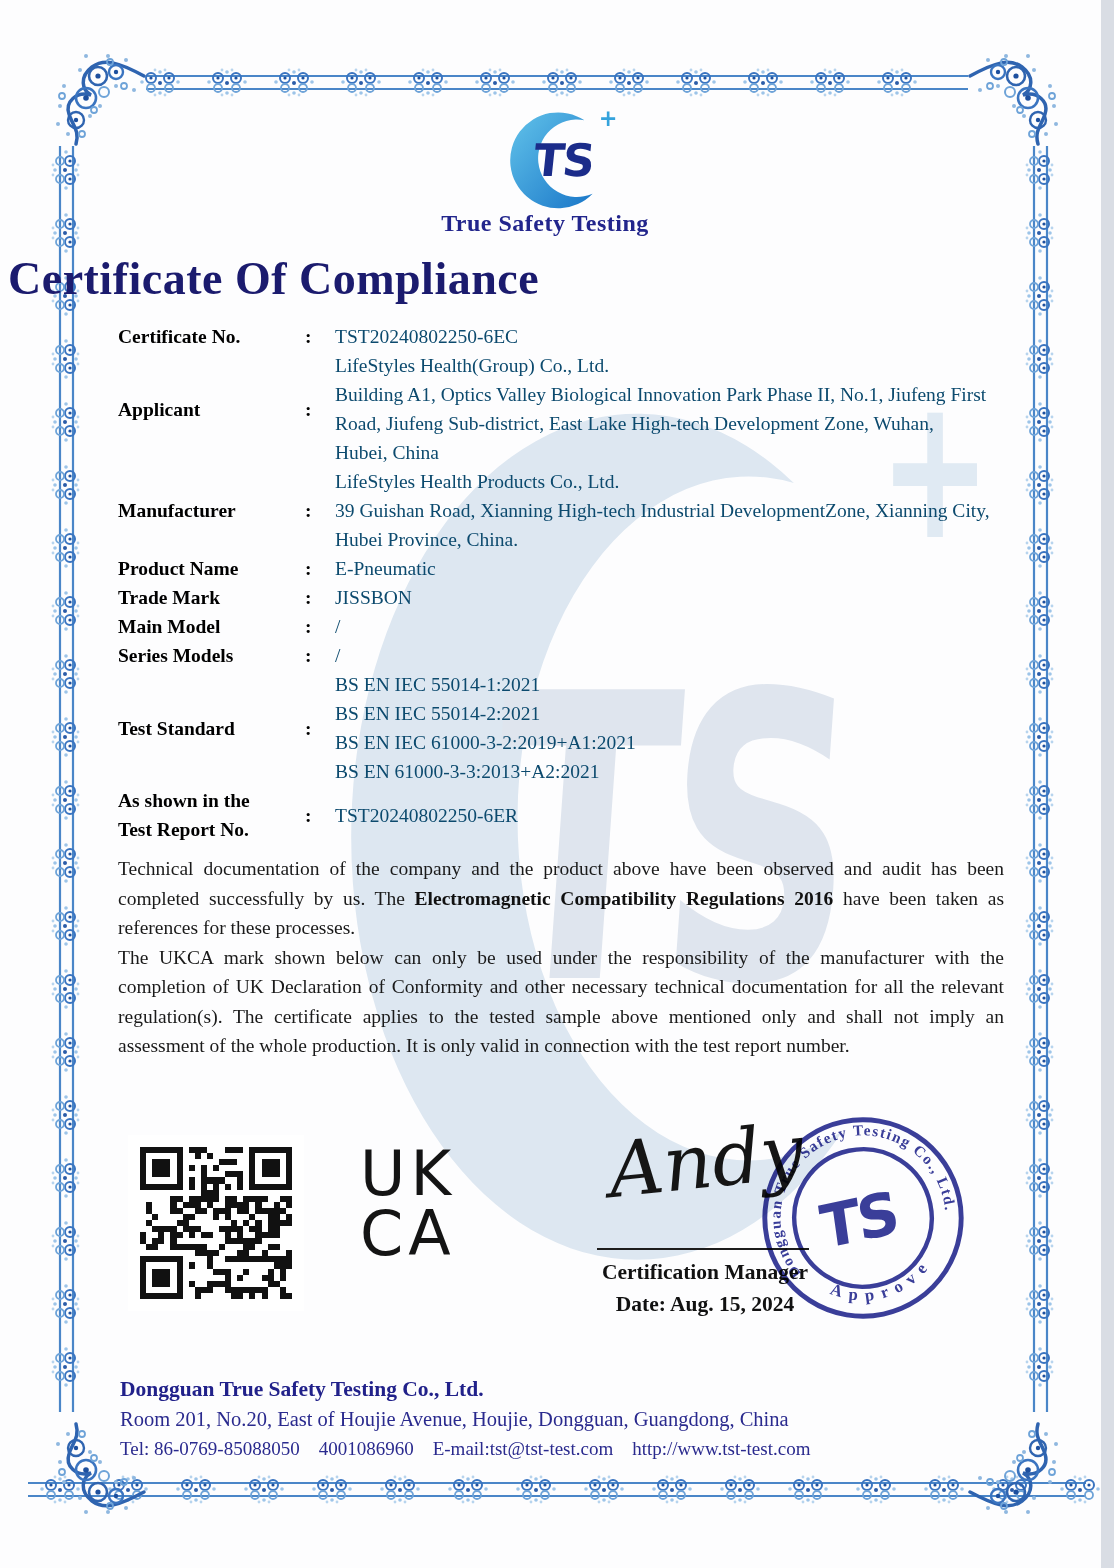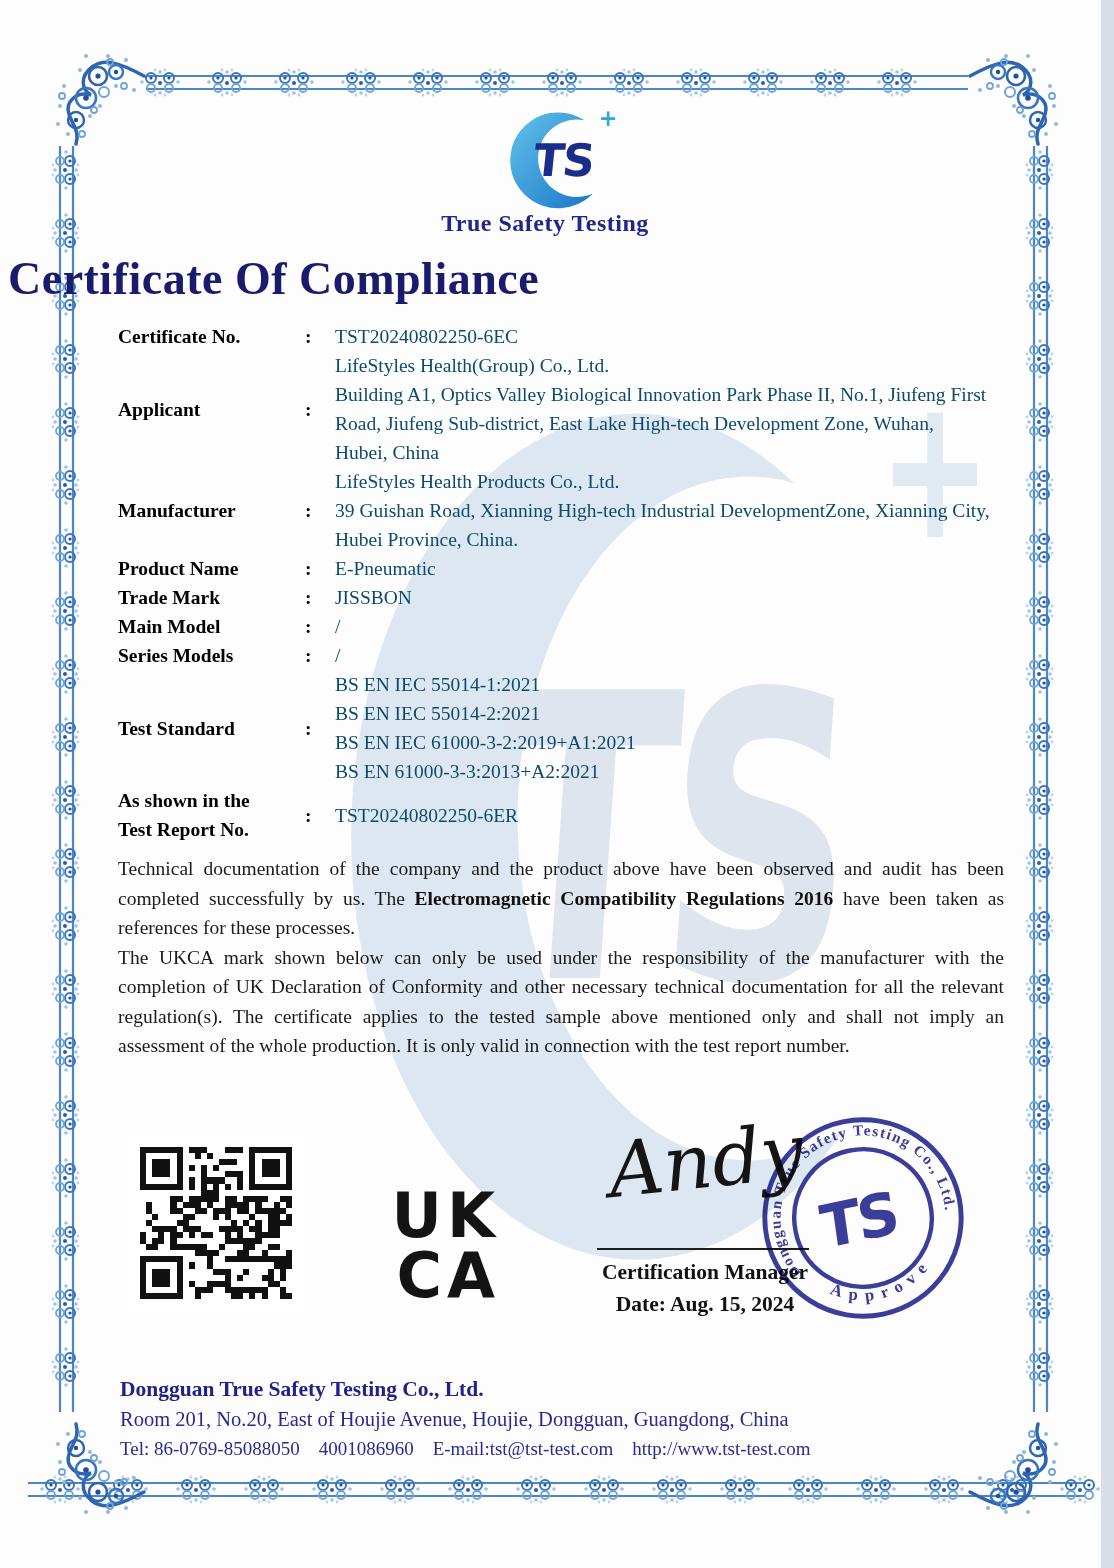--- a/index.html
+++ b/index.html
@@ -23,23 +23,23 @@
   .flabel{width:187px;font-weight:bold;color:#000;font-size:19.5px;line-height:29px;flex:0 0 187px;}
   .fcolon{width:30px;font-weight:bold;color:#000;font-size:19.5px;line-height:29px;flex:0 0 30px;}
   .fval{flex:1;font-size:19.5px;line-height:29px;color:#0c4a6e;}
   .fval div{min-height:29px;}
   
   .paras{margin-top:10px;}
   .paras p{margin:0;font-size:19.5px;line-height:29.5px;text-align:justify;color:#1a1a1a;}
   .paras b{font-weight:bold;color:#111;margin-top:48px;}
   
   .qr{position:absolute;left:128px;top:1132px;width:176px;height:182px;z-index:3;}
-  .ukca{position:absolute;left:360px;top:1186px;width:140px;z-index:3;
-    font-family:"DejaVu Sans",sans-serif;font-weight:700;color:#141414;
-    font-size:62px;line-height:60px;letter-spacing:5px;text-align:right;}
+  .ukca{position:absolute;left:360px;top:1144px;width:140px;z-index:3;
+    font-family:"DejaVu Sans",sans-serif;font-weight:400;color:#141414;
+    font-size:62px;line-height:60px;letter-spacing:5px;text-align:left;}
   .sig-block{position:absolute;left:575px;top:1110px;width:260px;z-index:3;text-align:center;}
   .signature{position:absolute;left:18px;top:6px;width:230px;height:130px;
     font-family:"DejaVu Serif",serif;font-style:italic;font-size:76px;color:#151515;
     transform:rotate(-6deg);z-index:4;}
   .sig-line{position:absolute;left:22px;top:138px;width:212px;height:2px;background:#1d1d1d;}
   .sig-title{position:absolute;left:0;top:150px;width:260px;font-size:21.5px;font-weight:bold;color:#111;}
   .sig-date{position:absolute;left:0;top:182px;width:260px;font-size:21.5px;font-weight:bold;color:#111;}
   .stamp{position:absolute;left:755px;top:1110px;width:216px;height:216px;z-index:5;
     mix-blend-mode:multiply;opacity:.93;}
   

